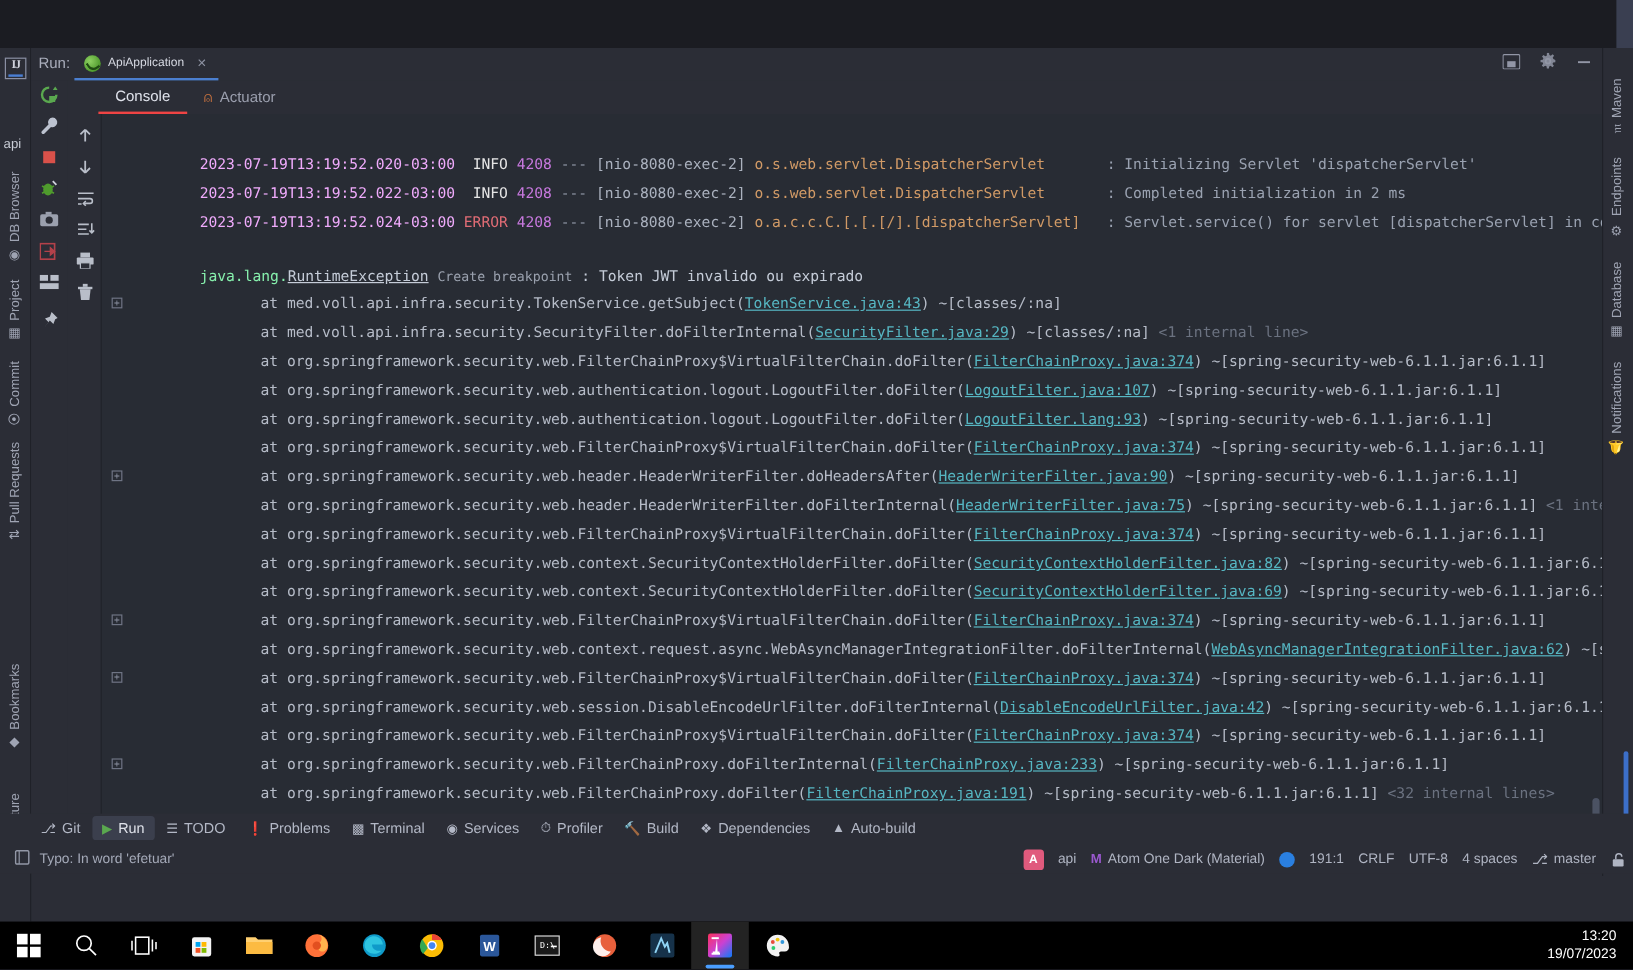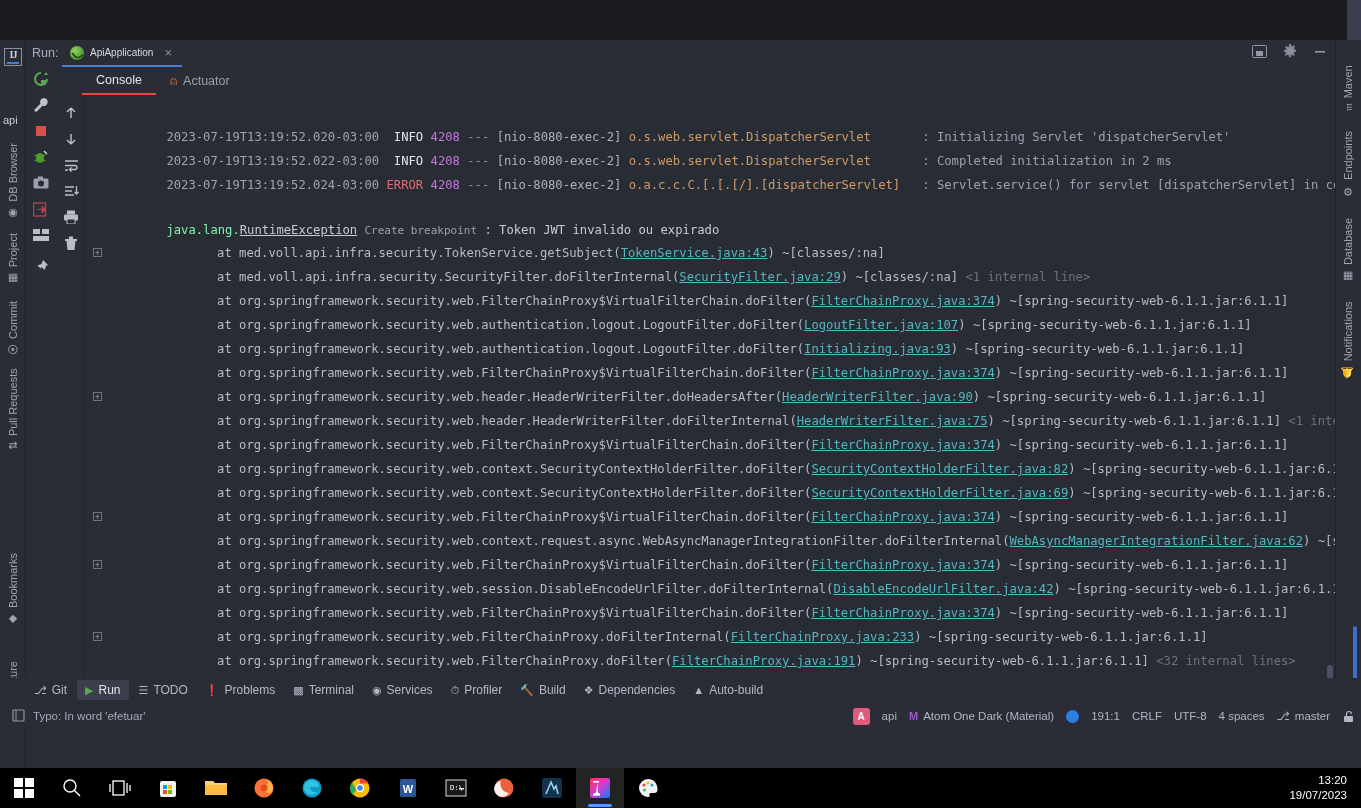--- a/index.html
+++ b/index.html
@@ -134,21 +134,21 @@
     background: #282c34; overflow: hidden;
     font-family: "DejaVu Sans Mono", monospace;
     font-size: 12.2px;
     border-left: 1px solid #21242b;
   }
   .console-inner { position: relative; padding: 6px 0 0 0;}
   .logline {
     height: 24px; line-height: 24px; white-space: pre;
     padding-left: 8px; color: #abb2bf;
   }
-  .c-date   { color: #a3a3a3; }
+  .c-date   { color: #f0abfc; }
   .c-info   { color: #e5e5e5; }
   .c-error  { color: #e06c75; }
   .c-pid    { color: #c678dd; }
   .c-dash   { color: #8d94a3; }
   .c-thread { color: #abb2bf; }
   .c-logger { color: #d19a66; }
   .c-msg    { color: #9aa2b1; }
 
   .st-line {
     height: 24px; line-height: 24px; white-space: pre;
@@ -469,21 +469,21 @@
 
           <div class="st-line">
             <span>at </span><span>org.springframework.security.web.FilterChainProxy$VirtualFilterChain.doFilter(</span><span class="link">FilterChainProxy.java:374</span><span>) ~[spring-security-web-6.1.1.jar:6.1.1]</span><span class="dim"></span>
           </div>
 
           <div class="st-line">
             <span>at </span><span>org.springframework.security.web.authentication.logout.LogoutFilter.doFilter(</span><span class="link">LogoutFilter.java:107</span><span>) ~[spring-security-web-6.1.1.jar:6.1.1]</span><span class="dim"></span>
           </div>
 
           <div class="st-line">
-            <span>at </span><span>org.springframework.security.web.authentication.logout.LogoutFilter.doFilter(</span><span class="link">Initializing.java:93</span><span>) ~[spring-security-web-6.1.1.jar:6.1.1]</span><span class="dim"></span>
+            <span>at </span><span>org.springframework.security.web.authentication.logout.LogoutFilter.doFilter(</span><span class="link">LogoutFilter.lang:93</span><span>) ~[spring-security-web-6.1.1.jar:6.1.1]</span><span class="dim"></span>
           </div>
 
           <div class="st-line">
             <span>at </span><span>org.springframework.security.web.FilterChainProxy$VirtualFilterChain.doFilter(</span><span class="link">FilterChainProxy.java:374</span><span>) ~[spring-security-web-6.1.1.jar:6.1.1]</span><span class="dim"></span>
           </div>
 
           <div class="st-line">
             <span>at </span><span>org.springframework.security.web.header.HeaderWriterFilter.doHeadersAfter(</span><span class="link">HeaderWriterFilter.java:90</span><span>) ~[spring-security-web-6.1.1.jar:6.1.1]</span><span class="dim"></span>
           </div>
 

